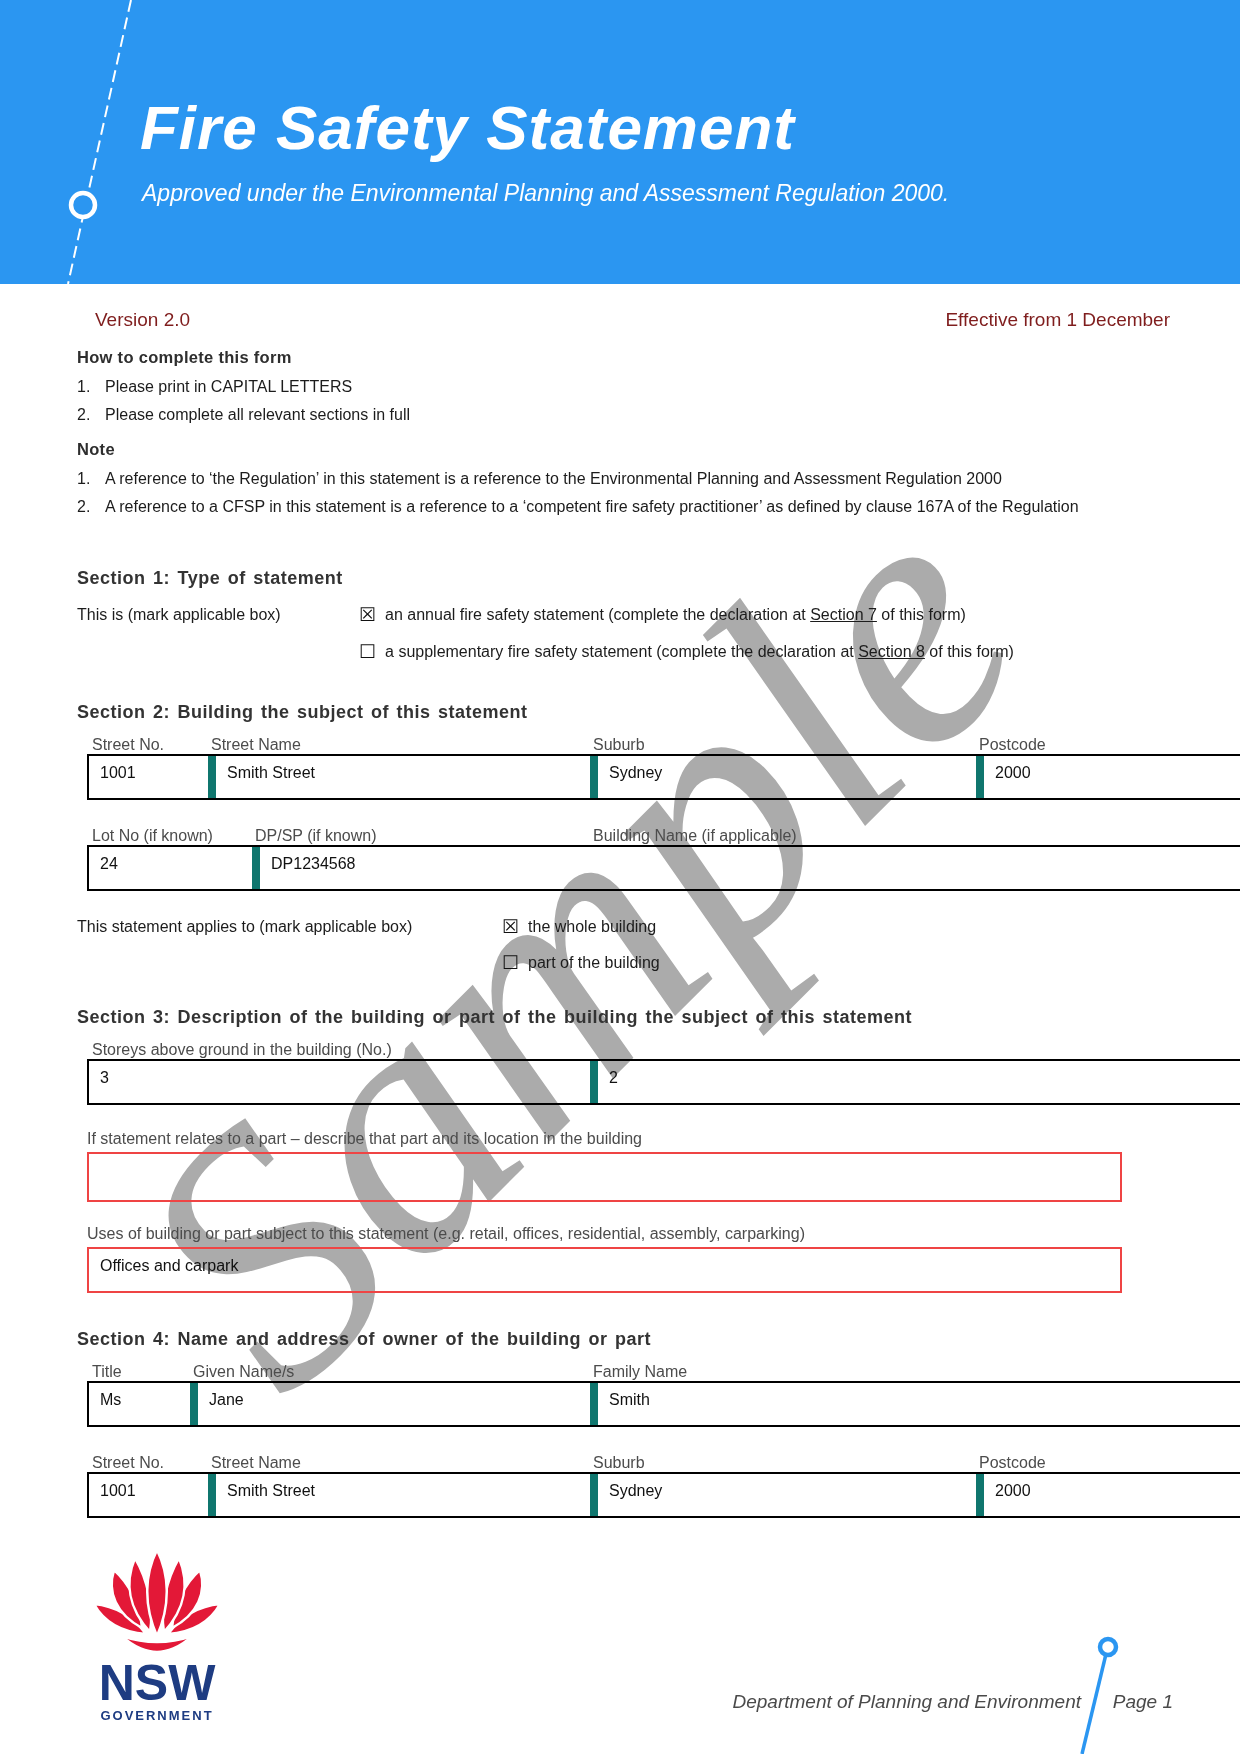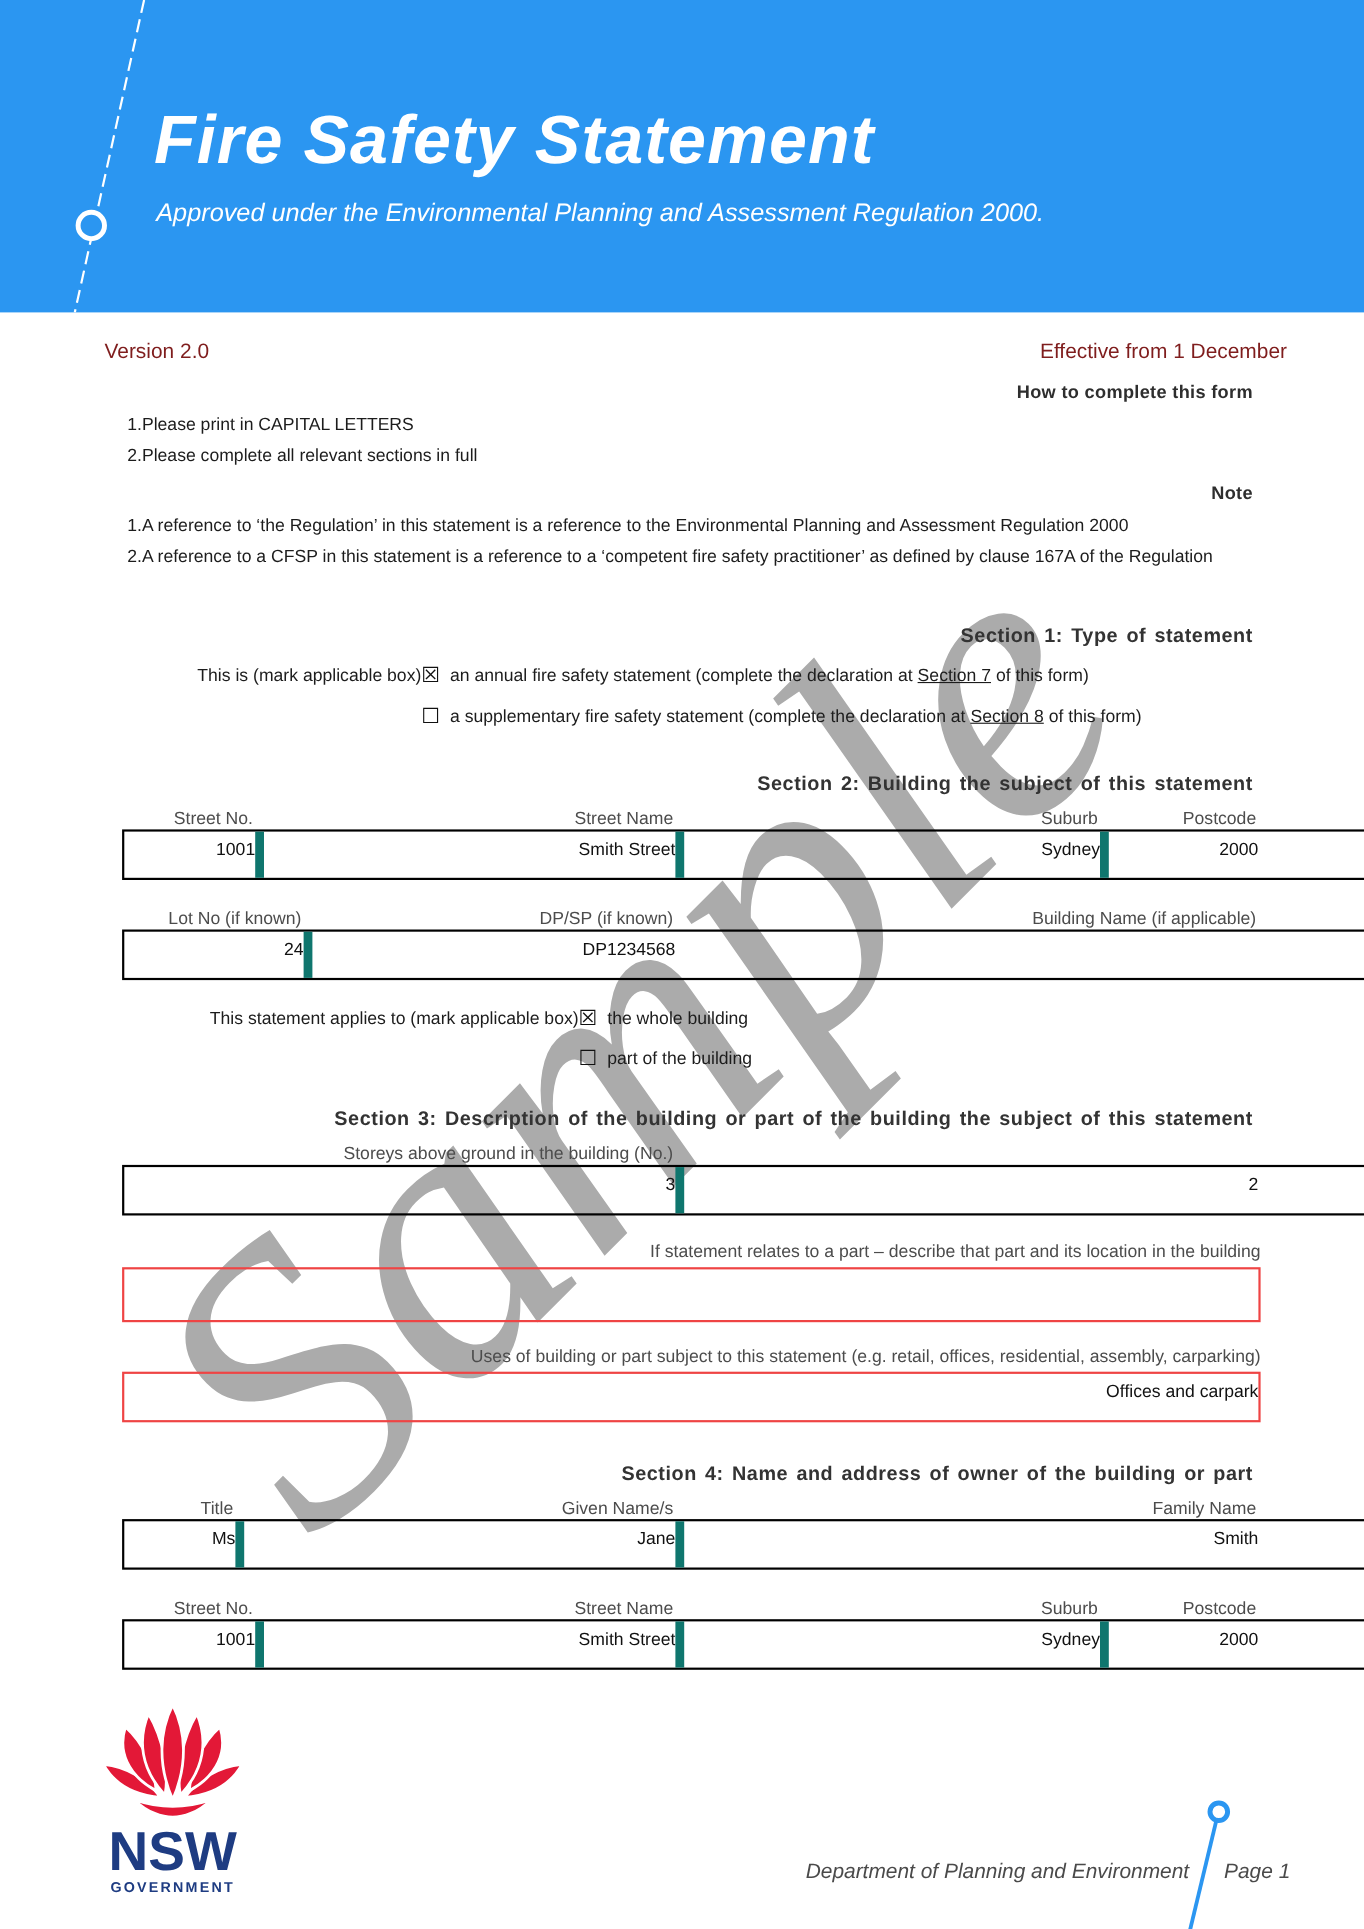--- a/index.html
+++ b/index.html
@@ -31,21 +31,21 @@
   }
   .banner-deco { position:absolute; left:0; top:0; }
   
   .meta {
     position:relative; z-index:1;
     display:flex; justify-content:space-between;
     padding:0 70px 0 95px; margin-top:24px;
     font-size:19px; color:#7f1d1d; line-height:24px;
   }
   
-  .content { position:relative; z-index:1; padding:0 101px;text-align:right; }
+  .content { position:relative; z-index:1; padding:0 77px; }
   .mini-h { margin-top:16px; font-weight:bold; font-size:16.5px; letter-spacing:.3px; color:#2e2e2e; }
   .list-row { display:flex; margin-top:10px; font-size:16px; line-height:19px; }
   .list-row .num { width:28px; flex:none; }
   .sec-h { font-weight:bold; font-size:18px; letter-spacing:.5px; word-spacing:2px; color:#333; white-space:nowrap; }
   .opt-row { display:flex; align-items:flex-start; font-size:16px; line-height:20px; }
   .lead  { width:282px; flex:none; }
   .lead2 { width:425px; flex:none; }
   .ind1 { margin-left:282px; }
   .ind2 { margin-left:425px; }
   .cb { font-size:19px; line-height:19px; margin-right:9px; color:#111; flex:none; }

